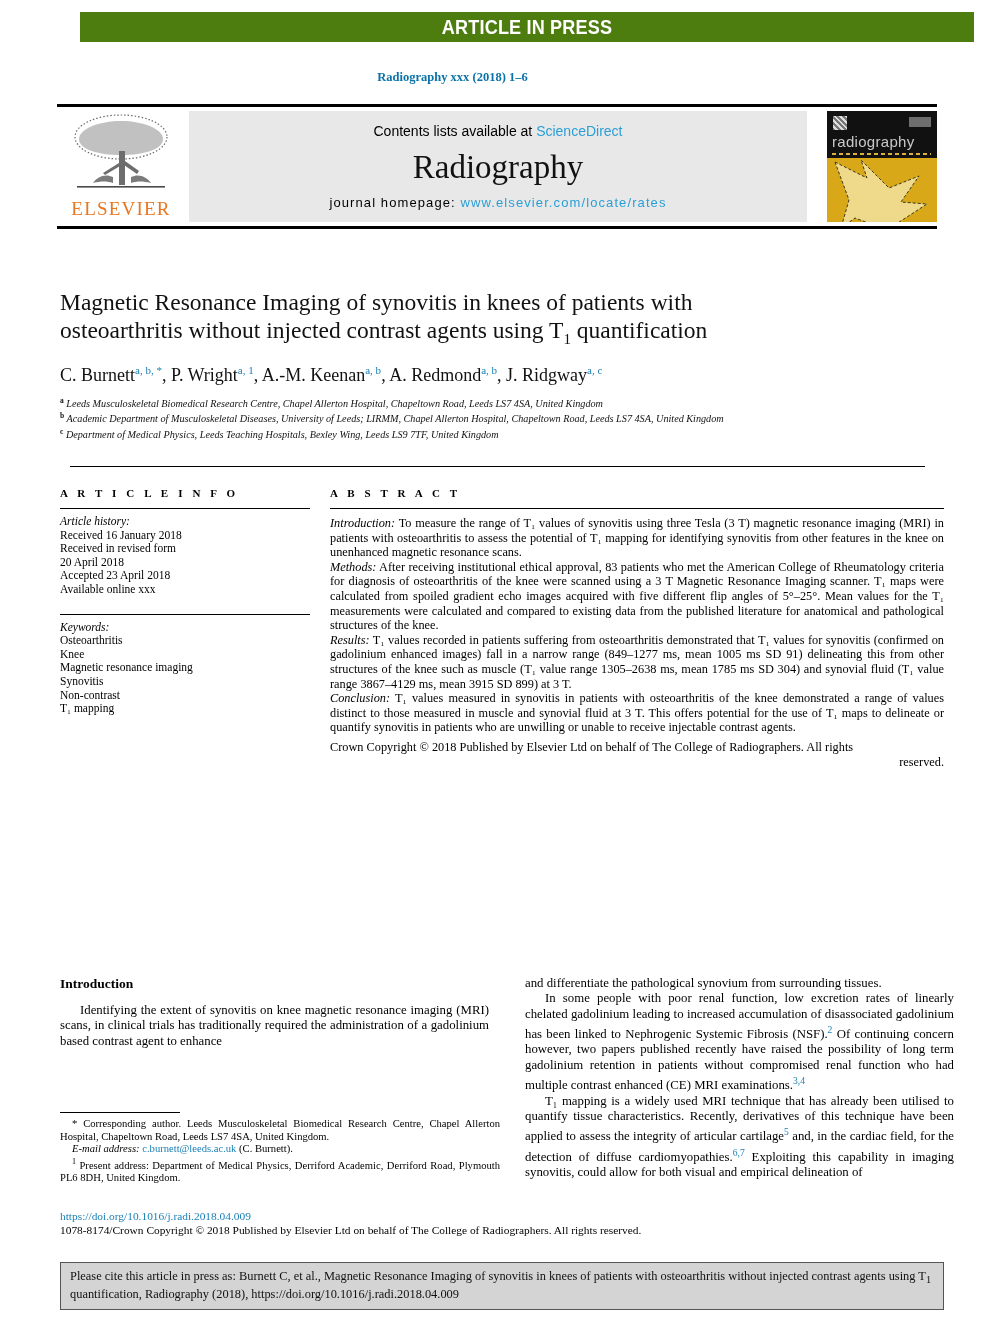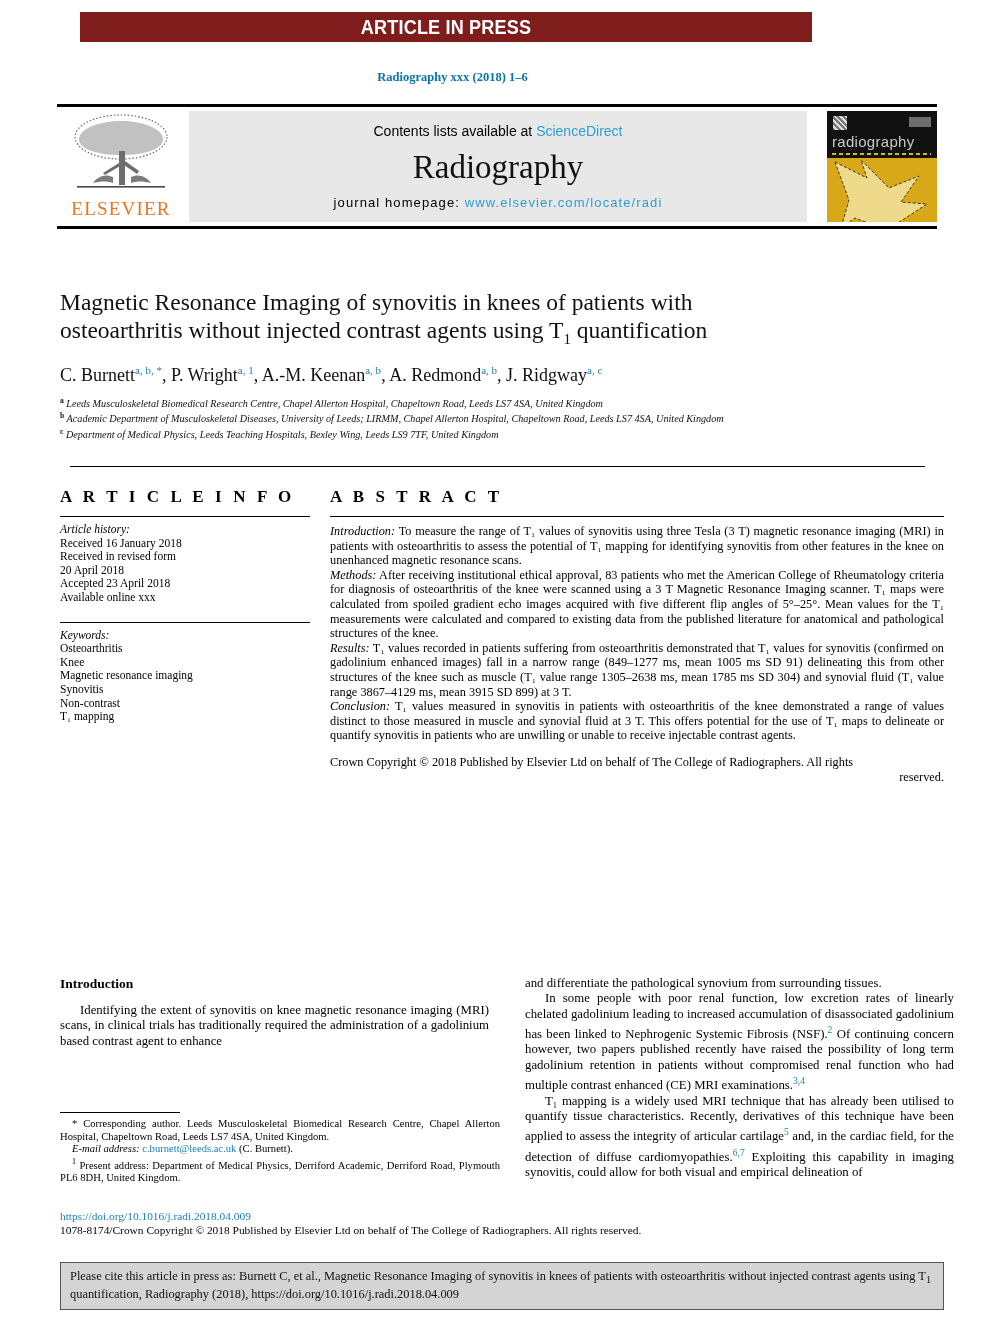--- a/index.html
+++ b/index.html
@@ -14,23 +14,23 @@
     color: #000000;
     position: relative;
     overflow: hidden;
   }
 
   
   .press-banner {
     position: absolute;
     left: 80px;
     top: 12px;
-    width: 732px;
+    width: 894px;
     height: 30px;
-    background: #7f1d1d;
+    background: #4d7c0f;
     display: flex;
     align-items: center;
     justify-content: center;
   }
   .press-banner-text {
     color: #ffffff;
     font-family: "Liberation Sans", sans-serif;
     font-weight: bold;
     font-size: 21px;
     letter-spacing: 0.2px;
@@ -208,21 +208,21 @@
     width: 884px;
     display: flex;
     gap: 20px;
   }
   .col-info { width: 250px; flex: 0 0 250px; }
   .col-abstract { flex: 1 1 auto; }
 
   .section-caps {
     font-family: "Liberation Serif", serif;
     font-weight: bold;
-    font-size: 17px;
+    font-size: 11px;
     letter-spacing: 3.6px;
     color: #000;
   }
   .thin-rule { border-top: 1px solid #000; margin-top: 9px; }
   .info-group {
     font-family: "Liberation Serif", serif;
     font-size: 11.5px;
     line-height: 13.6px;
     margin-top: 6px;
   }
@@ -233,21 +233,21 @@
   .abstract-rule { border-top: 1px solid #000; margin-top: 9px; }
   .abstract-body {
     font-family: "Liberation Serif", serif;
     font-size: 12.3px;
     line-height: 14.6px;
     text-align: justify;
     margin-top: 7px;
   }
   .abstract-body p { margin: 0; }
   .abstract-body .lead { font-style: italic; }
-  .abstract-body .copy { display: block; margin-top: 12px; }
+  .abstract-body .copy { display: block; margin-top: 5px; }
   .right-align { text-align: right; }
 
   
   .body-cols {
     position: absolute;
     left: 60px;
     top: 976px;
     width: 884px;
     display: flex;
     gap: 36px;
@@ -344,21 +344,21 @@
     </svg>
     <div class="elsevier-word">ELSEVIER</div>
   </div>
 
   <div class="masthead-center">
     <div class="contents-line">
       <span>Contents lists available at </span><span class="sd-link">ScienceDirect</span>
     </div>
     <div class="journal-title-big">Radiography</div>
     <div class="homepage-line">
-      <span>journal homepage: </span><span class="hp-url">www.elsevier.com/locate/radi</span>
+      <span>journal homepage: </span><span class="hp-url">www.elsevier.com/locate/rates</span>
     </div>
   </div>
 
   <div class="cover-thumb">
     <div class="cover-top"></div>
     <div class="cover-icon-left"></div>
     <div class="cover-icon-right"></div>
     <div class="cover-journalname">radiography</div>
     <div class="cover-dash"></div>
     <div class="cover-body">

